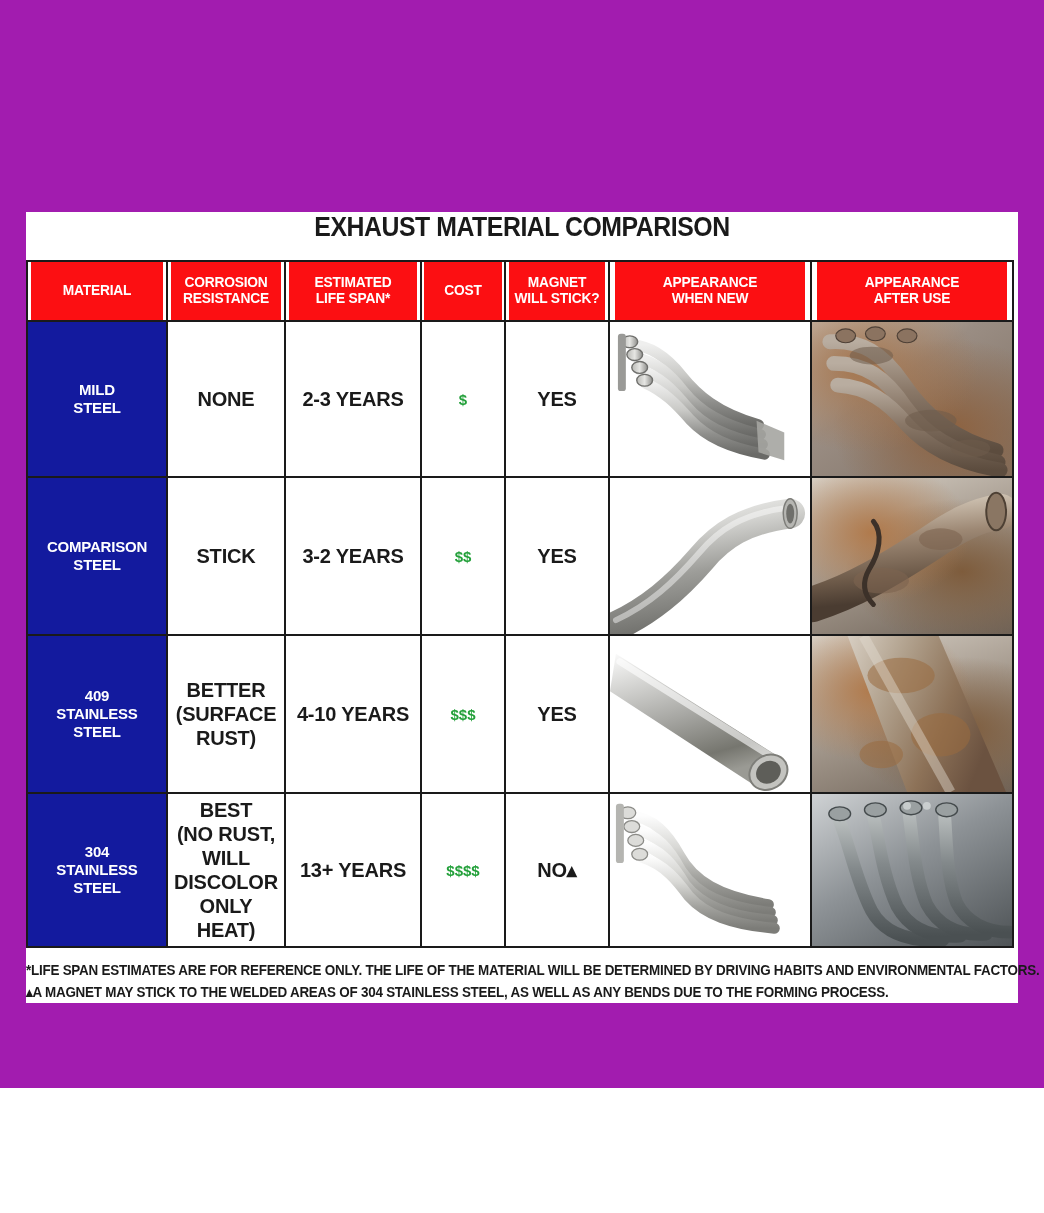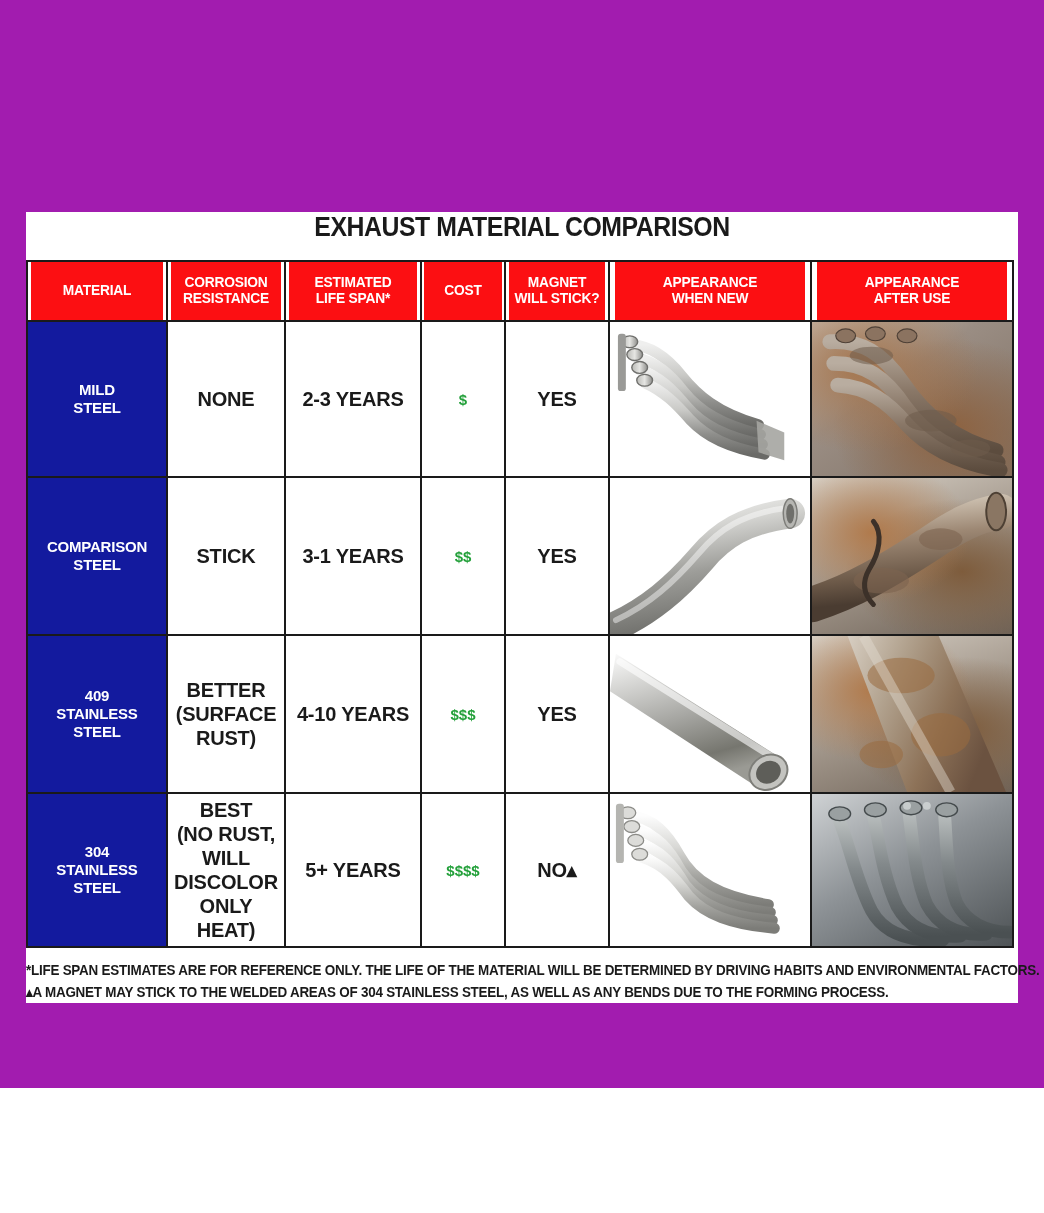--- a/index.html
+++ b/index.html
@@ -272,21 +272,21 @@
             </div>
           </td>
         </tr>
 
         <tr class="row-h-2">
           <td class="material-cell">
             <div>COMPARISON</div>
             <div>STEEL</div>
           </td>
           <td class="text-cell">STICK</td>
-          <td class="text-cell">3-1 YEARS</td>
+          <td class="text-cell">3-2 YEARS</td>
           <td class="cost-cell">$$</td>
           <td class="text-cell">YES</td>
           <td class="img-cell">
             <div class="img-wrap">
               <div class="bg-grad-clean"></div>
               <svg class="art" viewBox="0 0 202 158" preserveAspectRatio="none">
                 <defs>
                   <linearGradient id="a1" x1="0" y1="0" x2="0.3" y2="1">
                     <stop offset="0%" stop-color="#f2f2f0"></stop>
                     <stop offset="25%" stop-color="#d4d4d1"></stop>
@@ -388,21 +388,21 @@
             <div>304</div>
             <div>STAINLESS</div>
             <div>STEEL</div>
           </td>
           <td class="text-cell">
             <div>BEST</div>
             <div>(NO RUST,</div>
             <div>WILL DISCOLOR</div>
             <div>ONLY HEAT)</div>
           </td>
-          <td class="text-cell">5+ YEARS</td>
+          <td class="text-cell">13+ YEARS</td>
           <td class="cost-cell">$$$$</td>
           <td class="text-cell">NO▴</td>
           <td class="img-cell">
             <div class="img-wrap">
               <div class="bg-grad-clean"></div>
               <svg class="art" viewBox="0 0 202 154" preserveAspectRatio="none">
                 <defs>
                   <linearGradient id="p4" x1="0" y1="0" x2="0" y2="1">
                     <stop offset="0%" stop-color="#fdfdfd"></stop>
                     <stop offset="35%" stop-color="#d9d9d6"></stop>

